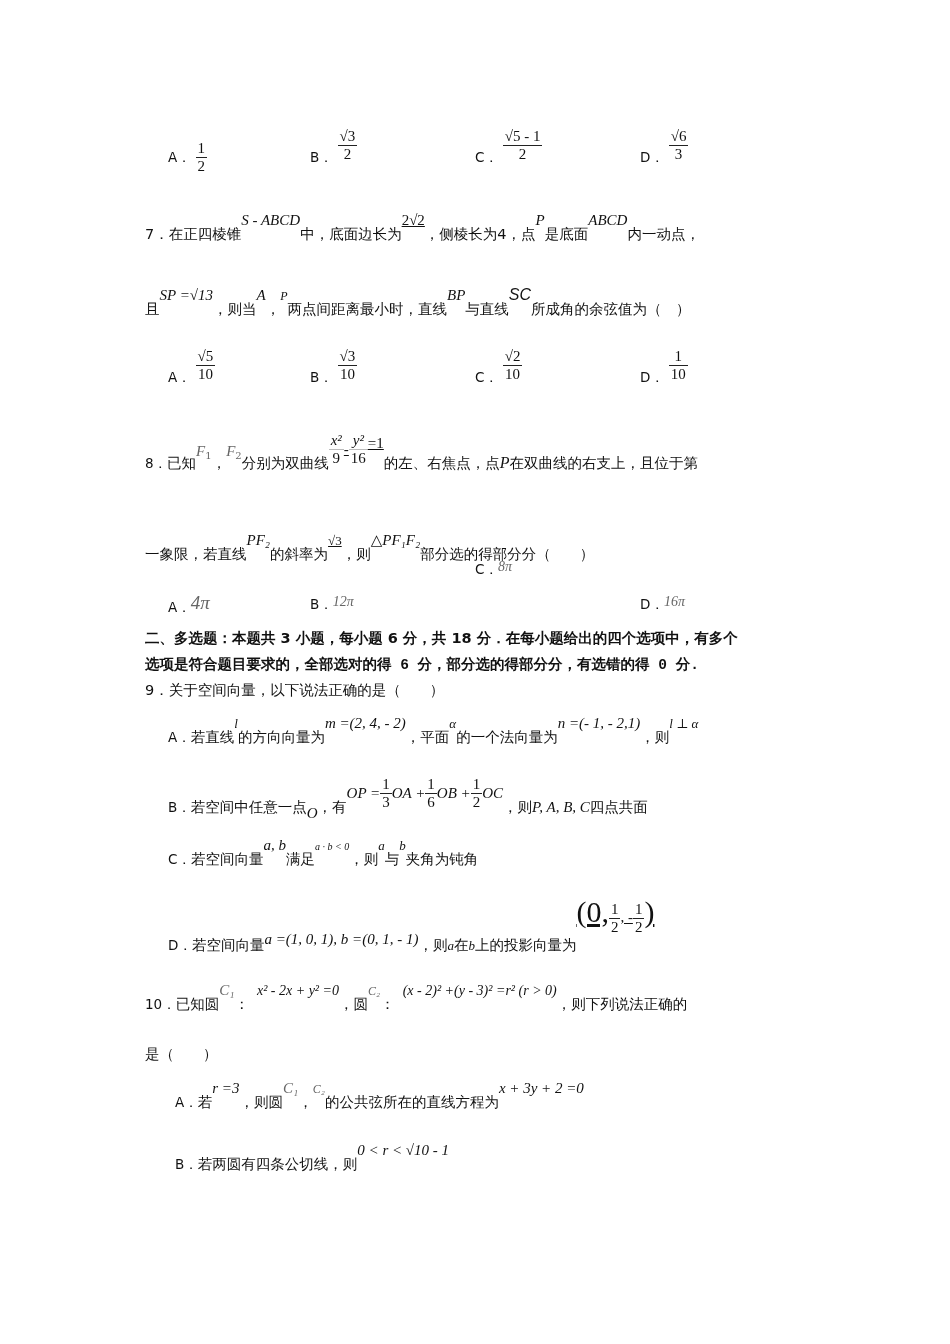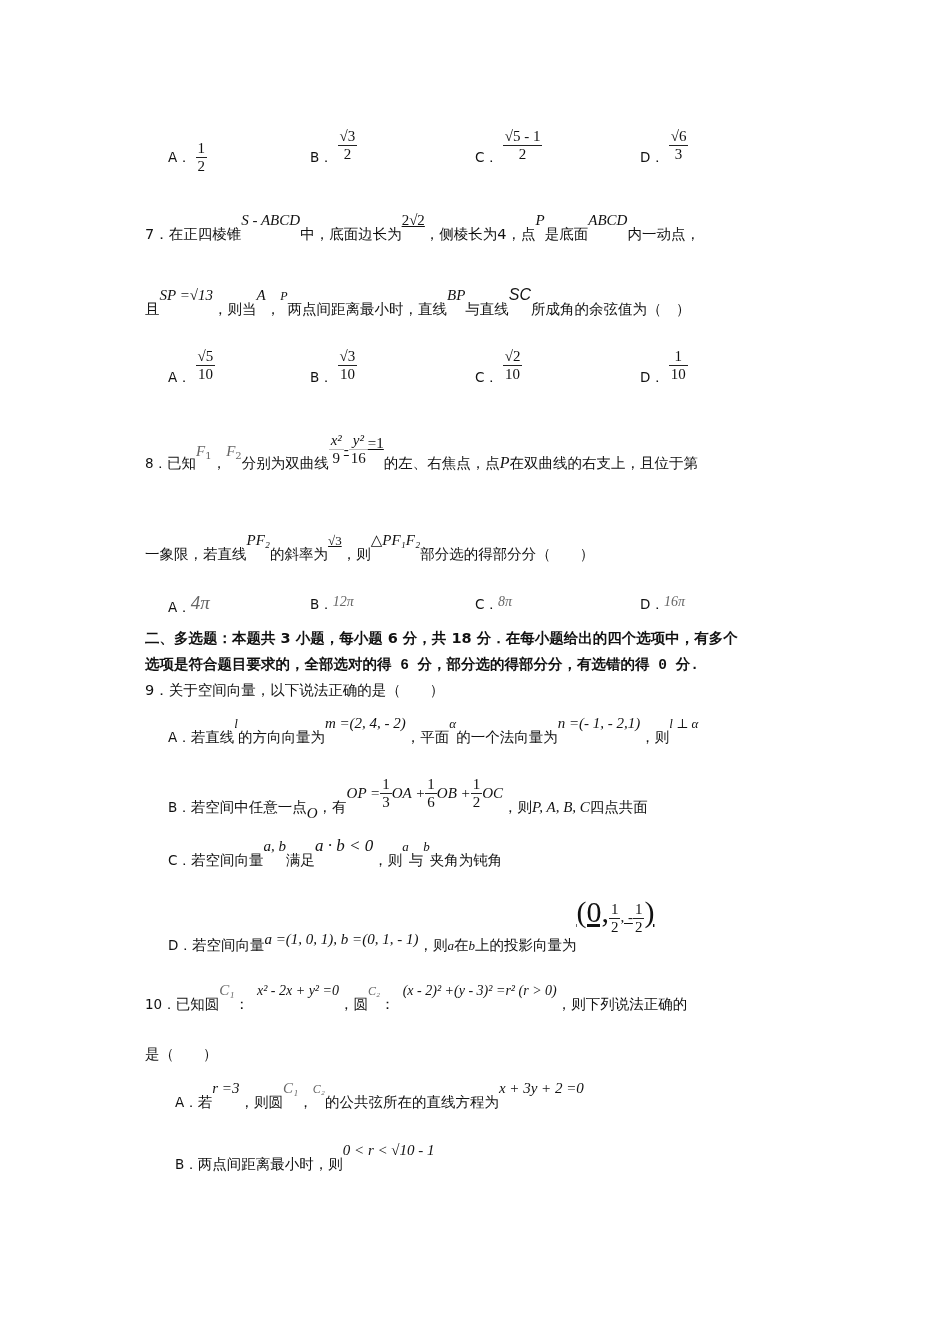--- a/index.html
+++ b/index.html
@@ -67,49 +67,49 @@
 
 <div class="abs" style="left:145px;top:432px;">
   <span class="lbl" style="position:relative;top:14px">8．</span><span class="cn" style="position:relative;top:14px">已知</span><span class="m gray" style="position:relative;top:2px">F</span><span class="gray sub" style="position:relative;top:2px">1</span><span class="cn" style="position:relative;top:14px">，</span><span class="m gray" style="position:relative;top:2px">F</span><span class="gray sub" style="position:relative;top:2px">2</span><span class="cn" style="position:relative;top:14px">分别为双曲线</span><span class="frac"><span class="num m" style="border-color:#bbb">x²</span><span class="den">9</span></span><span class="mn">-</span><span class="frac"><span class="num m" style="border-color:#bbb">y²</span><span class="den">16</span></span><span class="mn" style="position:relative;top:-6px">=1</span><span class="cn" style="position:relative;top:14px">的左、右焦点，点</span><span class="m" style="position:relative;top:14px;font-size:16px">P</span><span class="cn" style="position:relative;top:14px">在双曲线的右支上，且位于第</span>
 </div>
 <div class="abs" style="left:145px;top:545px;">
   <span class="cn">一象限，若直线</span><span class="m sup">PF₂</span><span class="cn">的斜率为</span><span class="mn sup" style="font-size:13px">√3</span><span class="cn">，则</span><span class="m sup">△PF₁F₂</span><span class="cn">部分选的得部分分（　　）</span>
 </div>
 <div>
   <div class="abs" style="left:168px;top:595px;"><span class="lbl">A．</span><span class="m gray" style="font-size:19px;position:relative;top:-3px">4π</span></div>
   <div class="abs" style="left:310px;top:595px;"><span class="lbl">B．</span><span class="m gray" style="font-size:14px;position:relative;top:-3px">12π</span></div>
-  <div class="abs" style="left:475px;top:595px;"><span class="lbl">C．</span><span class="m gray" style="font-size:14px;position:relative;top:-3px">8π</span></div>
+  <div class="abs" style="left:475px;top:560px;"><span class="lbl">C．</span><span class="m gray" style="font-size:14px;position:relative;top:-3px">8π</span></div>
   <div class="abs" style="left:640px;top:595px;"><span class="lbl">D．</span><span class="m gray" style="font-size:14px;position:relative;top:-3px">16π</span></div>
 </div>
 
 <div class="abs bold" style="left:145px;top:629px;">二、多选题：本题共 3 小题，每小题 6 分，共 18 分．在每小题给出的四个选项中，有多个</div>
 <div class="abs bold" style="left:145px;top:655px;font-family:Liberation Mono, monospace;">选项是符合题目要求的，全部选对的得 6 分，部分选的得部分分，有选错的得 0 分.</div>
 
 <div class="abs cn" style="left:145px;top:681px;">9．关于空间向量，以下说法正确的是（　　）</div>
 
 <div class="abs" style="left:168px;top:728px;">
   <span class="lbl">A．</span><span class="cn">若直线</span><span class="m sup" style="font-size:13px">l</span><span class="cn">的方向向量为</span><span class="m sup">m =(2, 4, - 2)</span><span class="cn">，平面</span><span class="m sup" style="font-size:13px">α</span><span class="cn">的一个法向量为</span><span class="m sup">n =(- 1, - 2,1)</span><span class="cn">，则</span><span class="m sup" style="font-size:13px">l ⊥ α</span>
 </div>
 
 <div class="abs" style="left:168px;top:776px;">
   <span class="lbl" style="position:relative;top:14px">B．</span><span class="cn" style="position:relative;top:14px">若空间中任意一点</span><span class="m" style="position:relative;top:20px">O</span><span class="cn" style="position:relative;top:14px">，有</span><span class="m">OP =</span><span class="frac"><span class="num" style="border:none">1</span><span class="den" style="border-top:1px solid #222">3</span></span><span class="m">OA +</span><span class="frac"><span class="num" style="border:none">1</span><span class="den" style="border-top:1px solid #222">6</span></span><span class="m">OB +</span><span class="frac"><span class="num" style="border:none">1</span><span class="den" style="border-top:1px solid #222">2</span></span><span class="m">OC</span><span class="cn" style="position:relative;top:14px">，则</span><span class="m" style="position:relative;top:14px">P, A, B, C</span><span class="cn" style="position:relative;top:14px">四点共面</span>
 </div>
 
 <div class="abs" style="left:168px;top:850px;">
-  <span class="lbl">C．</span><span class="cn">若空间向量</span><span class="m sup">a, b</span><span class="cn">满足</span><span class="m sup" style="font-size:17px">a · b &lt; 0</span><span class="cn">，则</span><span class="m sup" style="font-size:13px">a</span><span class="cn">与</span><span class="m sup" style="font-size:13px">b</span><span class="cn">夹角为钝角</span>
+  <span class="lbl">C．</span><span class="cn">若空间向量</span><span class="m sup">a, b</span><span class="cn">满足</span><span class="m sup" style="font-size:10px">a · b &lt; 0</span><span class="cn">，则</span><span class="m sup" style="font-size:13px">a</span><span class="cn">与</span><span class="m sup" style="font-size:13px">b</span><span class="cn">夹角为钝角</span>
 </div>
 
 <div class="abs" style="left:168px;top:895px;">
   <span class="lbl" style="position:relative;top:28px">D．</span><span class="cn" style="position:relative;top:28px">若空间向量</span><span class="m" style="position:relative;top:22px">a =(1, 0, 1), b =(0, 1, - 1)</span><span class="cn" style="position:relative;top:28px">，则</span><span class="m" style="position:relative;top:28px;font-size:13px">a</span><span class="cn" style="position:relative;top:28px">在</span><span class="m" style="position:relative;top:28px;font-size:13px">b</span><span class="cn" style="position:relative;top:28px">上的投影向量为</span><span class="mn" style="font-size:30px;font-weight:100">(0,</span><span class="frac"><span class="num" style="border:none">1</span><span class="den" style="border-top:1px solid #222">2</span></span><span class="mn">, -</span><span class="frac"><span class="num" style="border:none">1</span><span class="den" style="border-top:1px solid #222">2</span></span><span class="mn" style="font-size:30px;font-weight:100">)</span>
 </div>
 
 <div class="abs" style="left:145px;top:995px;">
   <span class="lbl">10．</span><span class="cn">已知圆</span><span class="m gray sup">C₁</span><span class="cn">：</span><span class="m sup" style="font-size:14px;margin-left:8px">x² - 2x + y² =0</span><span class="cn">，圆</span><span class="m gray sup" style="font-size:12px">C₂</span><span class="cn">：</span><span class="m sup" style="font-size:14px;margin-left:8px">(x - 2)² +(y - 3)² =r² (r &gt; 0)</span><span class="cn">，则下列说法正确的</span>
 </div>
 <div class="abs cn" style="left:145px;top:1045px;">是（　　）</div>
 
 <div class="abs" style="left:175px;top:1093px;">
   <span class="lbl">A．</span><span class="cn">若</span><span class="m sup">r =3</span><span class="cn">，则圆</span><span class="m gray sup">C₁</span><span class="cn">，</span><span class="m gray sup" style="font-size:12px">C₂</span><span class="cn">的公共弦所在的直线方程为</span><span class="m sup">x + 3y + 2 =0</span>
 </div>
 
 <div class="abs" style="left:175px;top:1155px;">
-  <span class="lbl">B．</span><span class="cn">两点间距离最小时，则</span><span class="m sup">0 &lt; r &lt; √10 - 1</span>
+  <span class="lbl">B．</span><span class="cn">若两圆有四条公切线，则</span><span class="m sup">0 &lt; r &lt; √10 - 1</span>
 </div>
 
 </body></html>

